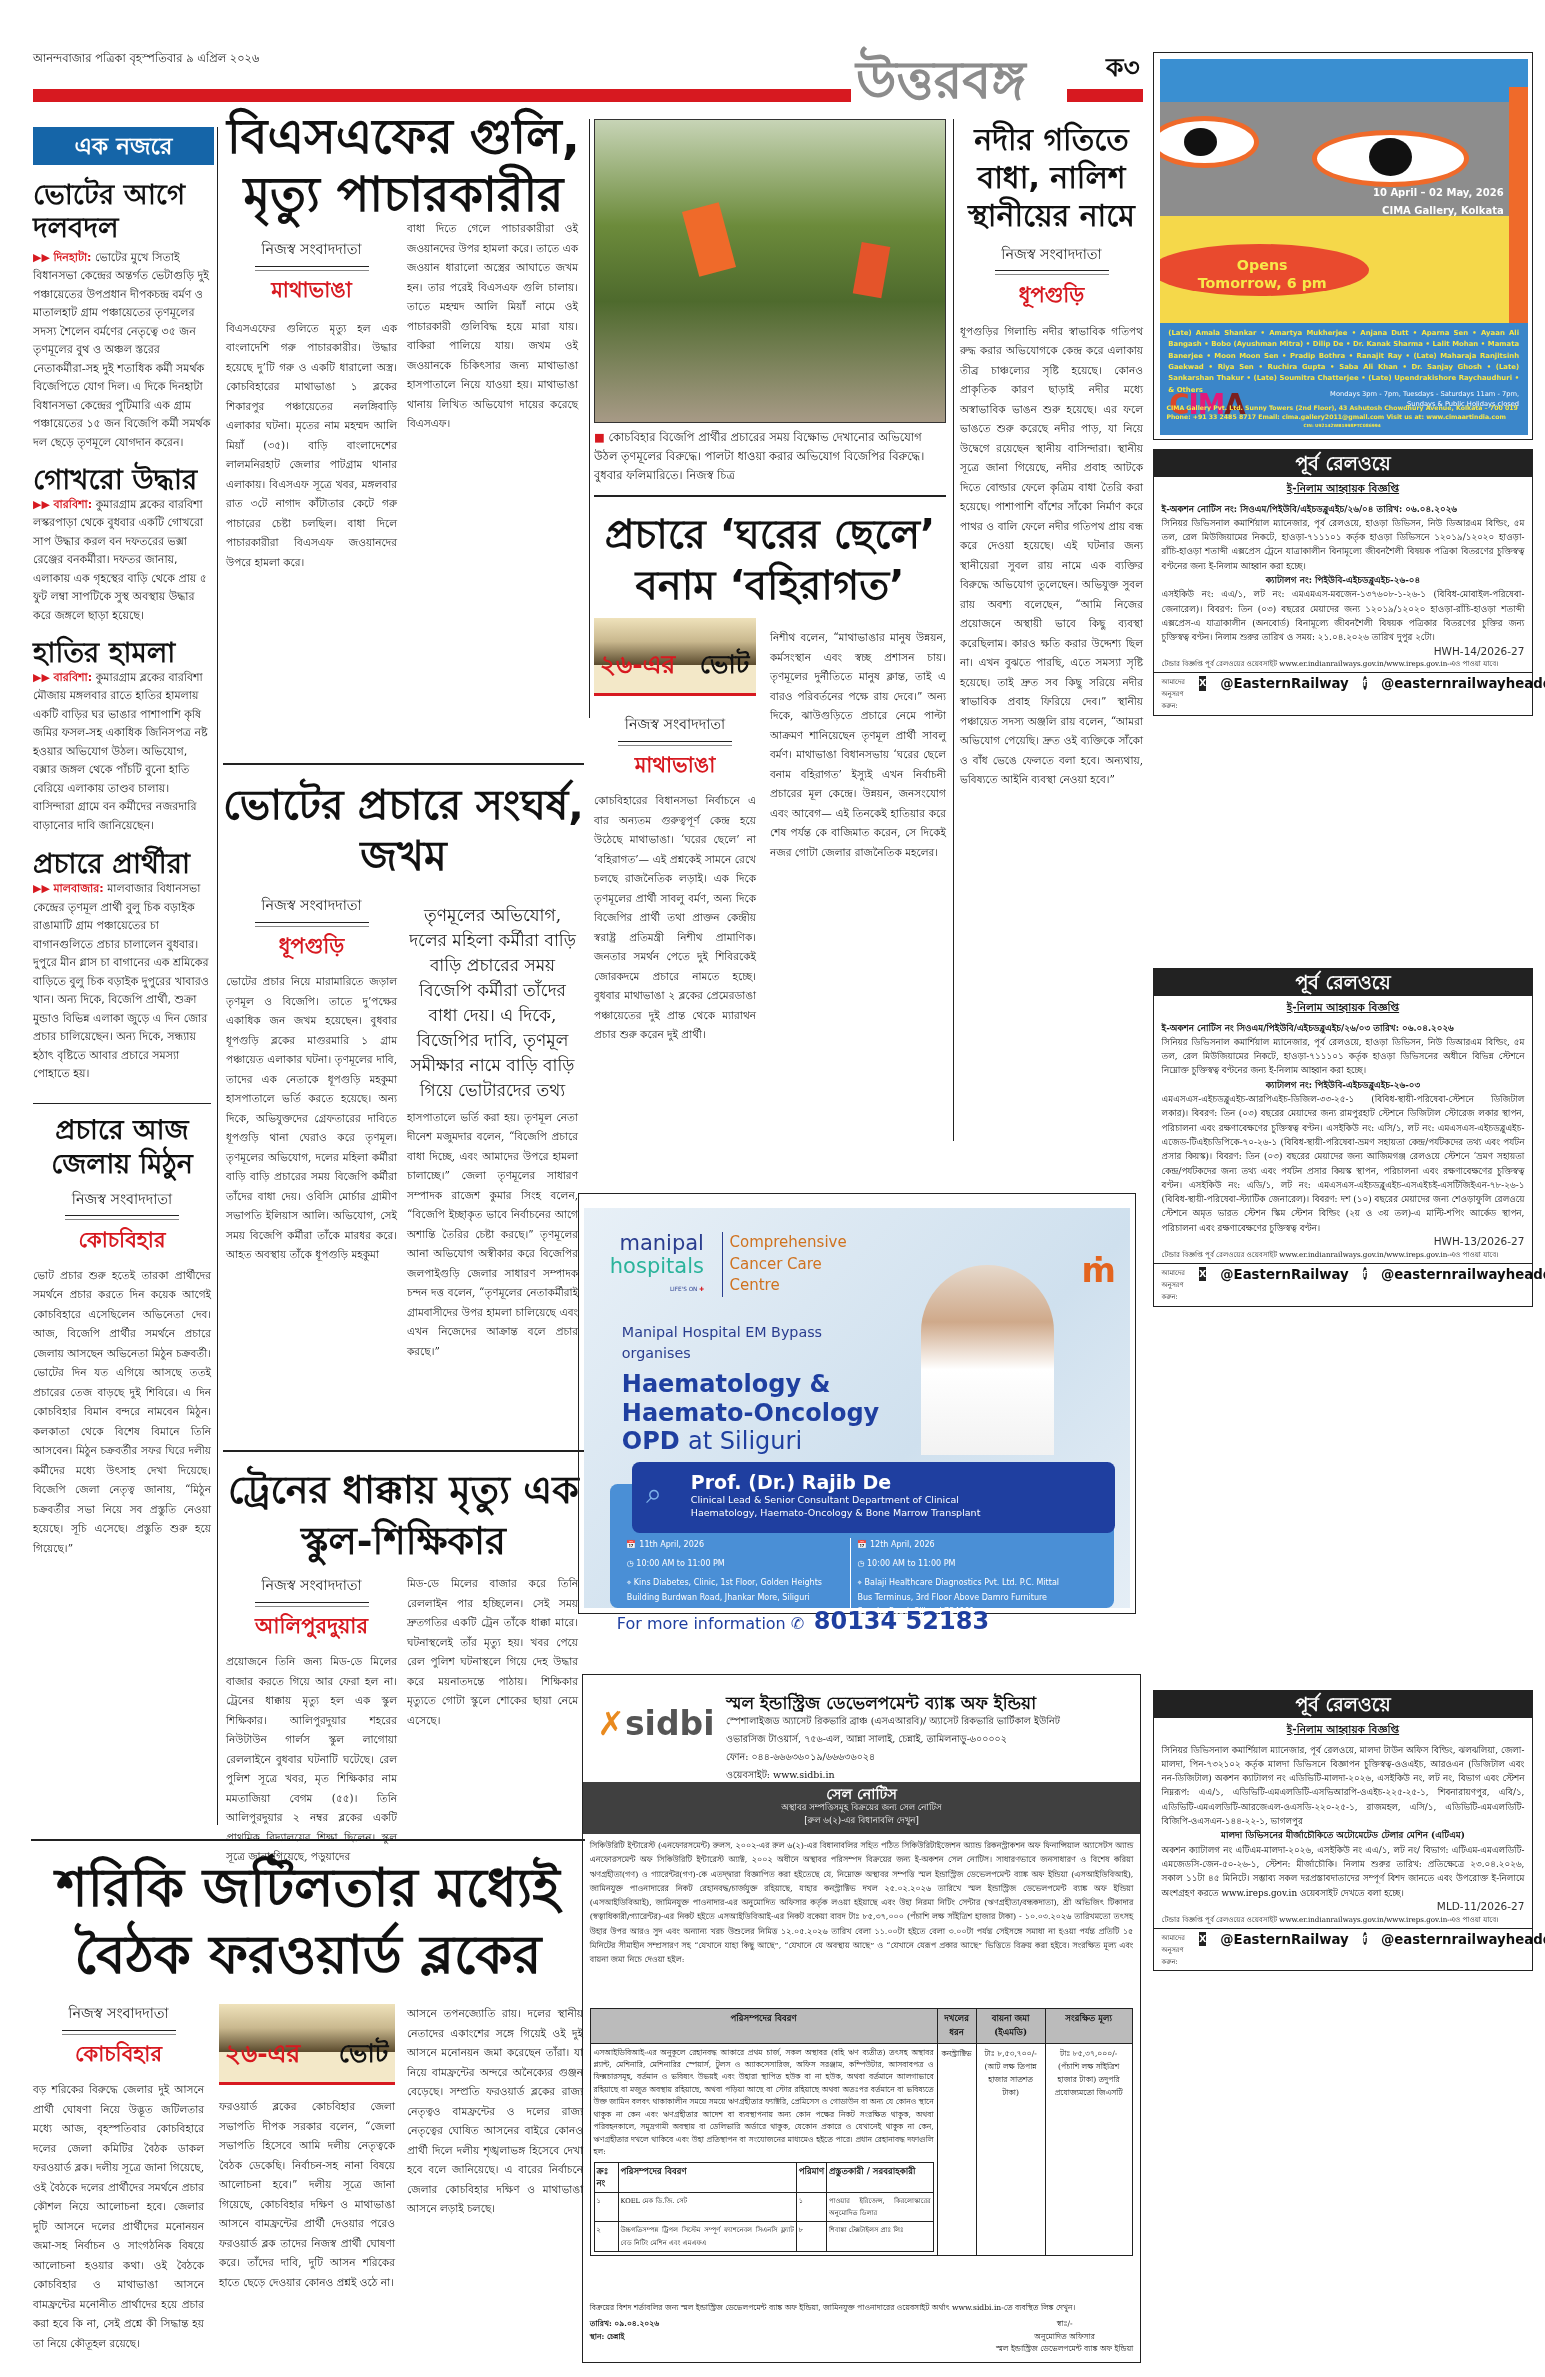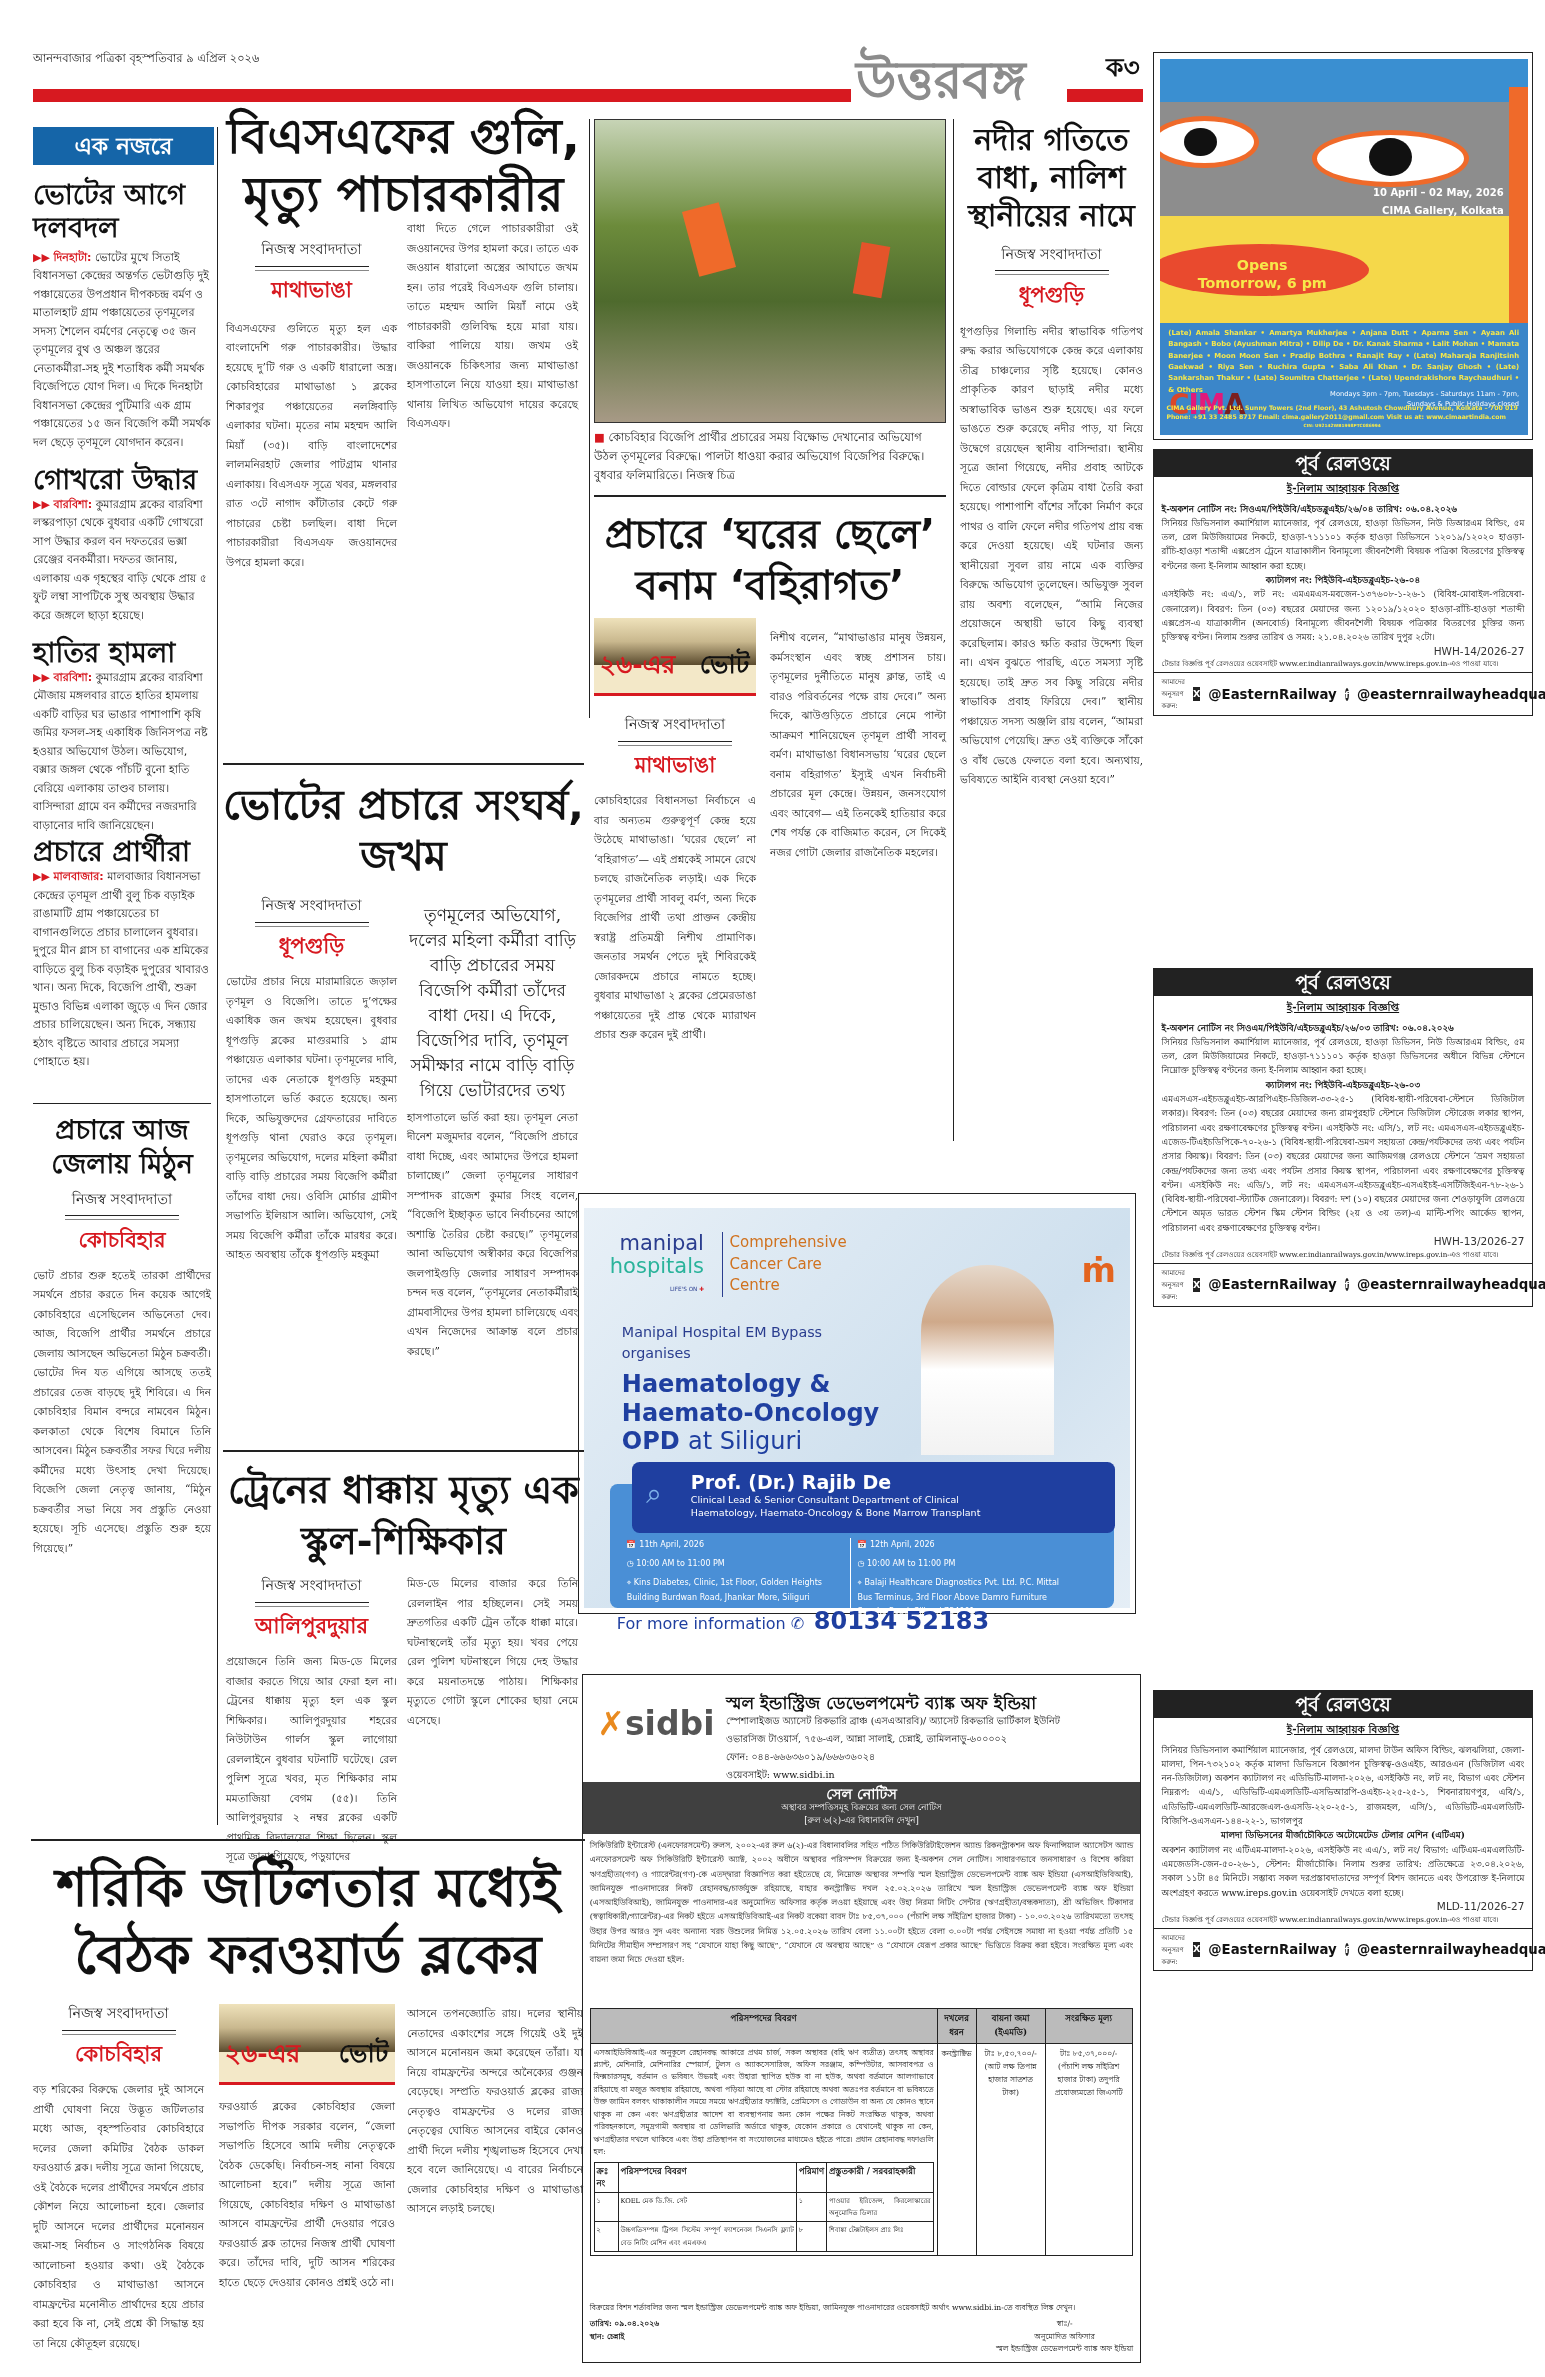--- a/index.html
+++ b/index.html
@@ -43,21 +43,21 @@
 .cima-logo{position:absolute;left:9.5px;top:65px;font-size:27.6px;font-weight:900;font-family:"DejaVu Sans",sans-serif;letter-spacing:-1px}
 .cima-hours{position:absolute;right:8.6px;top:67px;font-size:6.7px;color:#fff;text-align:right;line-height:9.5px;font-family:"DejaVu Sans",sans-serif}
 .cima-addr{position:absolute;left:6.7px;bottom:4.8px;font-size:6.2px;color:#f7e84a;font-weight:bold;font-family:"DejaVu Sans",sans-serif;line-height:8.6px}
 .rail{left:1153px;border:1.4px solid #222;width:380px}
 .rail-head{background:#222;color:#fff;text-align:center;font-size:19px;font-weight:bold;line-height:27px;font-family:"DejaVu Sans",sans-serif}
 .rail-sub{text-align:center;font-size:10.5px;text-decoration:underline;margin:3.8px 0;font-weight:bold}
 .rail-body{padding:0 7.6px;font-size:8.8px;line-height:14.3px;text-align:justify}
 .rail-body b{font-weight:bold}
 .rail-code{text-align:right;padding:0 7.6px;font-size:10.5px;font-family:"DejaVu Sans",sans-serif;color:#333}
 .rail-web{font-size:7.1px;padding:1.9px 7.6px;border-bottom:1px solid #222}
-.rail-foot{padding:2.9px 7.6px;font-size:13.3px;font-family:"DejaVu Sans",sans-serif;font-weight:bold;display:flex;align-items:center;gap:8px}
+.rail-foot{padding:2.9px 7.6px;font-size:13.3px;font-family:"DejaVu Sans",sans-serif;font-weight:bold;display:flex;gap:14px}
 .rail-foot .fl{font-size:6.7px;font-weight:normal}
 .xicon{display:inline-block;width:12.4px;height:14.3px;background:#222;color:#fff;font-size:9.5px;text-align:center;line-height:14.3px}
 .fbicon{display:inline-block;width:13.3px;height:13.3px;border-radius:50%;background:#222;color:#fff;font-size:9.5px;text-align:center;line-height:13.3px}
 .ad-manipal{left:578px;top:1193px;width:558px;height:421px;border:1.4px solid #222}
 .manipal-bg{position:absolute;left:4.8px;top:14.3px;right:4.8px;bottom:4.8px;background:linear-gradient(135deg,#e8f0f7,#cfe0ee 60%,#e5eef6)}
 .m-logo1{position:absolute;left:26px;top:24px;font-size:21px;color:#2a3d8f;font-family:"DejaVu Sans",sans-serif;text-align:right;line-height:23px}
 .m-logo1 .h{color:#2ab39b}
 .m-logo1 .s{font-size:5.7px;color:#2a3d8f}
 .m-ccc{position:absolute;left:138px;top:24px;font-size:15px;color:#d0721f;line-height:21.4px;font-family:"DejaVu Sans",sans-serif;border-left:1px solid #2a3d8f;padding-left:6.7px}
 .m-org{position:absolute;left:38px;top:114px;font-size:14.3px;color:#2a3d8f;line-height:21px;font-family:"DejaVu Sans",sans-serif}
@@ -103,21 +103,21 @@
     <div class="brief-p" style="margin-top:4.8px"><span class="arrow">▶▶</span> <span class="loc">দিনহাটা:</span> <span>ভোটের মুখে সিতাই বিধানসভা কেন্দ্রের অন্তর্গত ভেটাগুড়ি দুই পঞ্চায়েতের উপপ্রধান দীপকচন্দ্র বর্মণ ও মাতালহাট গ্রাম পঞ্চায়েতের তৃণমূলের সদস্য শৈলেন বর্মণের নেতৃত্বে ৩৫ জন তৃণমূলের বুথ ও অঞ্চল স্তরের নেতাকর্মীরা-সহ দুই শতাধিক কর্মী সমর্থক বিজেপিতে যোগ দিল। এ দিকে দিনহাটা বিধানসভা কেন্দ্রের পুটিমারি এক গ্রাম পঞ্চায়েতের ১৫ জন বিজেপি কর্মী সমর্থক দল ছেড়ে তৃণমূলে যোগদান করেন।</span></div>
   </div>
   <div style="margin-top:10.5px">
     <div class="brief-h">গোখরো উদ্ধার</div>
     <div class="brief-p"><span class="arrow">▶▶</span> <span class="loc">বারবিশা:</span> <span>কুমারগ্রাম ব্লকের বারবিশা লস্করপাড়া থেকে বুধবার একটি গোখরো সাপ উদ্ধার করল বন দফতরের ভক্সা রেঞ্জের বনকর্মীরা। দফতর জানায়, এলাকায় এক গৃহস্থের বাড়ি থেকে প্রায় ৫ ফুট লম্বা সাপটিকে সুস্থ অবস্থায় উদ্ধার করে জঙ্গলে ছাড়া হয়েছে।</span></div>
   </div>
   <div style="margin-top:10.5px">
     <div class="brief-h">হাতির হামলা</div>
     <div class="brief-p"><span class="arrow">▶▶</span> <span class="loc">বারবিশা:</span> <span>কুমারগ্রাম ব্লকের বারবিশা মৌজায় মঙ্গলবার রাতে হাতির হামলায় একটি বাড়ির ঘর ভাঙার পাশাপাশি কৃষি জমির ফসল-সহ একাধিক জিনিসপত্র নষ্ট হওয়ার অভিযোগ উঠল। অভিযোগ, বক্সার জঙ্গল থেকে পাঁচটি বুনো হাতি বেরিয়ে এলাকায় তাণ্ডব চালায়। বাসিন্দারা গ্রামে বন কর্মীদের নজরদারি বাড়ানোর দাবি জানিয়েছেন।</span></div>
   </div>
-  <div style="margin-top:0">
+  <div style="margin-top:12px">
     <div class="brief-h">প্রচারে প্রার্থীরা</div>
     <div class="brief-p"><span class="arrow">▶▶</span> <span class="loc">মালবাজার:</span> <span>মালবাজার বিধানসভা কেন্দ্রের তৃণমূল প্রার্থী বুলু চিক বড়াইক রাঙামাটি গ্রাম পঞ্চায়েতের চা বাগানগুলিতে প্রচার চালালেন বুধবার। দুপুরে মীন গ্লাস চা বাগানের এক শ্রমিকের বাড়িতে বুলু চিক বড়াইক দুপুরের খাবারও খান। অন্য দিকে, বিজেপি প্রার্থী, শুক্রা মুন্ডাও বিভিন্ন এলাকা জুড়ে এ দিন জোর প্রচার চালিয়েছেন। অন্য দিকে, সন্ধ্যায় হঠাৎ বৃষ্টিতে আবার প্রচারে সমস্যা পোহাতে হয়।</span></div>
   </div>
 </div>
 <div class="abs hline" style="left:33px;top:1103px;width:178px;height:1.4px"></div>
 
 <div class="abs" style="left:33px;top:1113px;width:178px">
   <div class="hl" style="font-size:27px;line-height:34px">প্রচারে আজ জেলায় মিঠুন</div>
   <div class="byline" style="margin-top:6.7px">নিজস্ব সংবাদদাতা</div>
   <div class="dbl" style="width:114px;margin:3.8px auto"></div>

